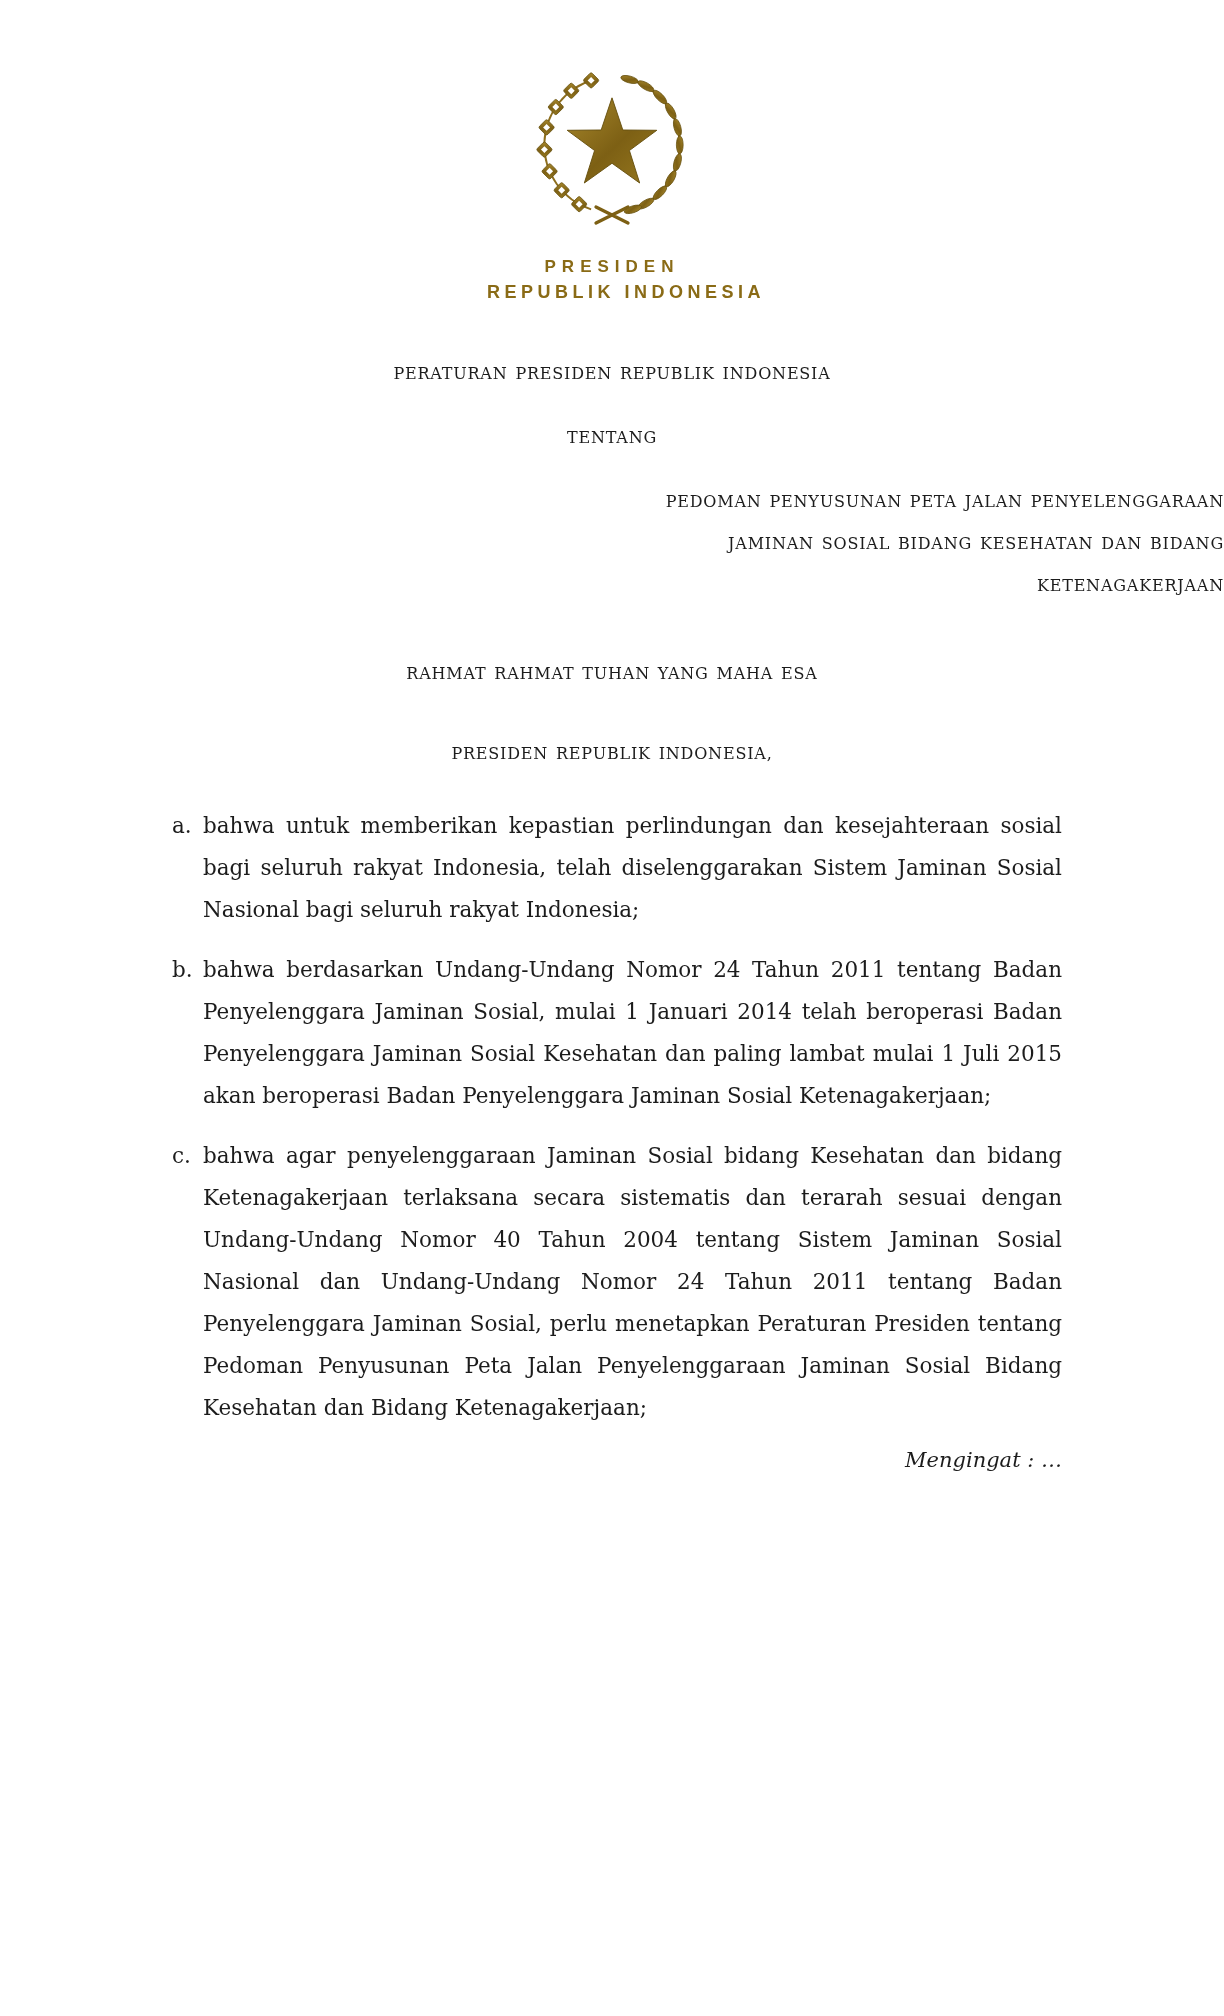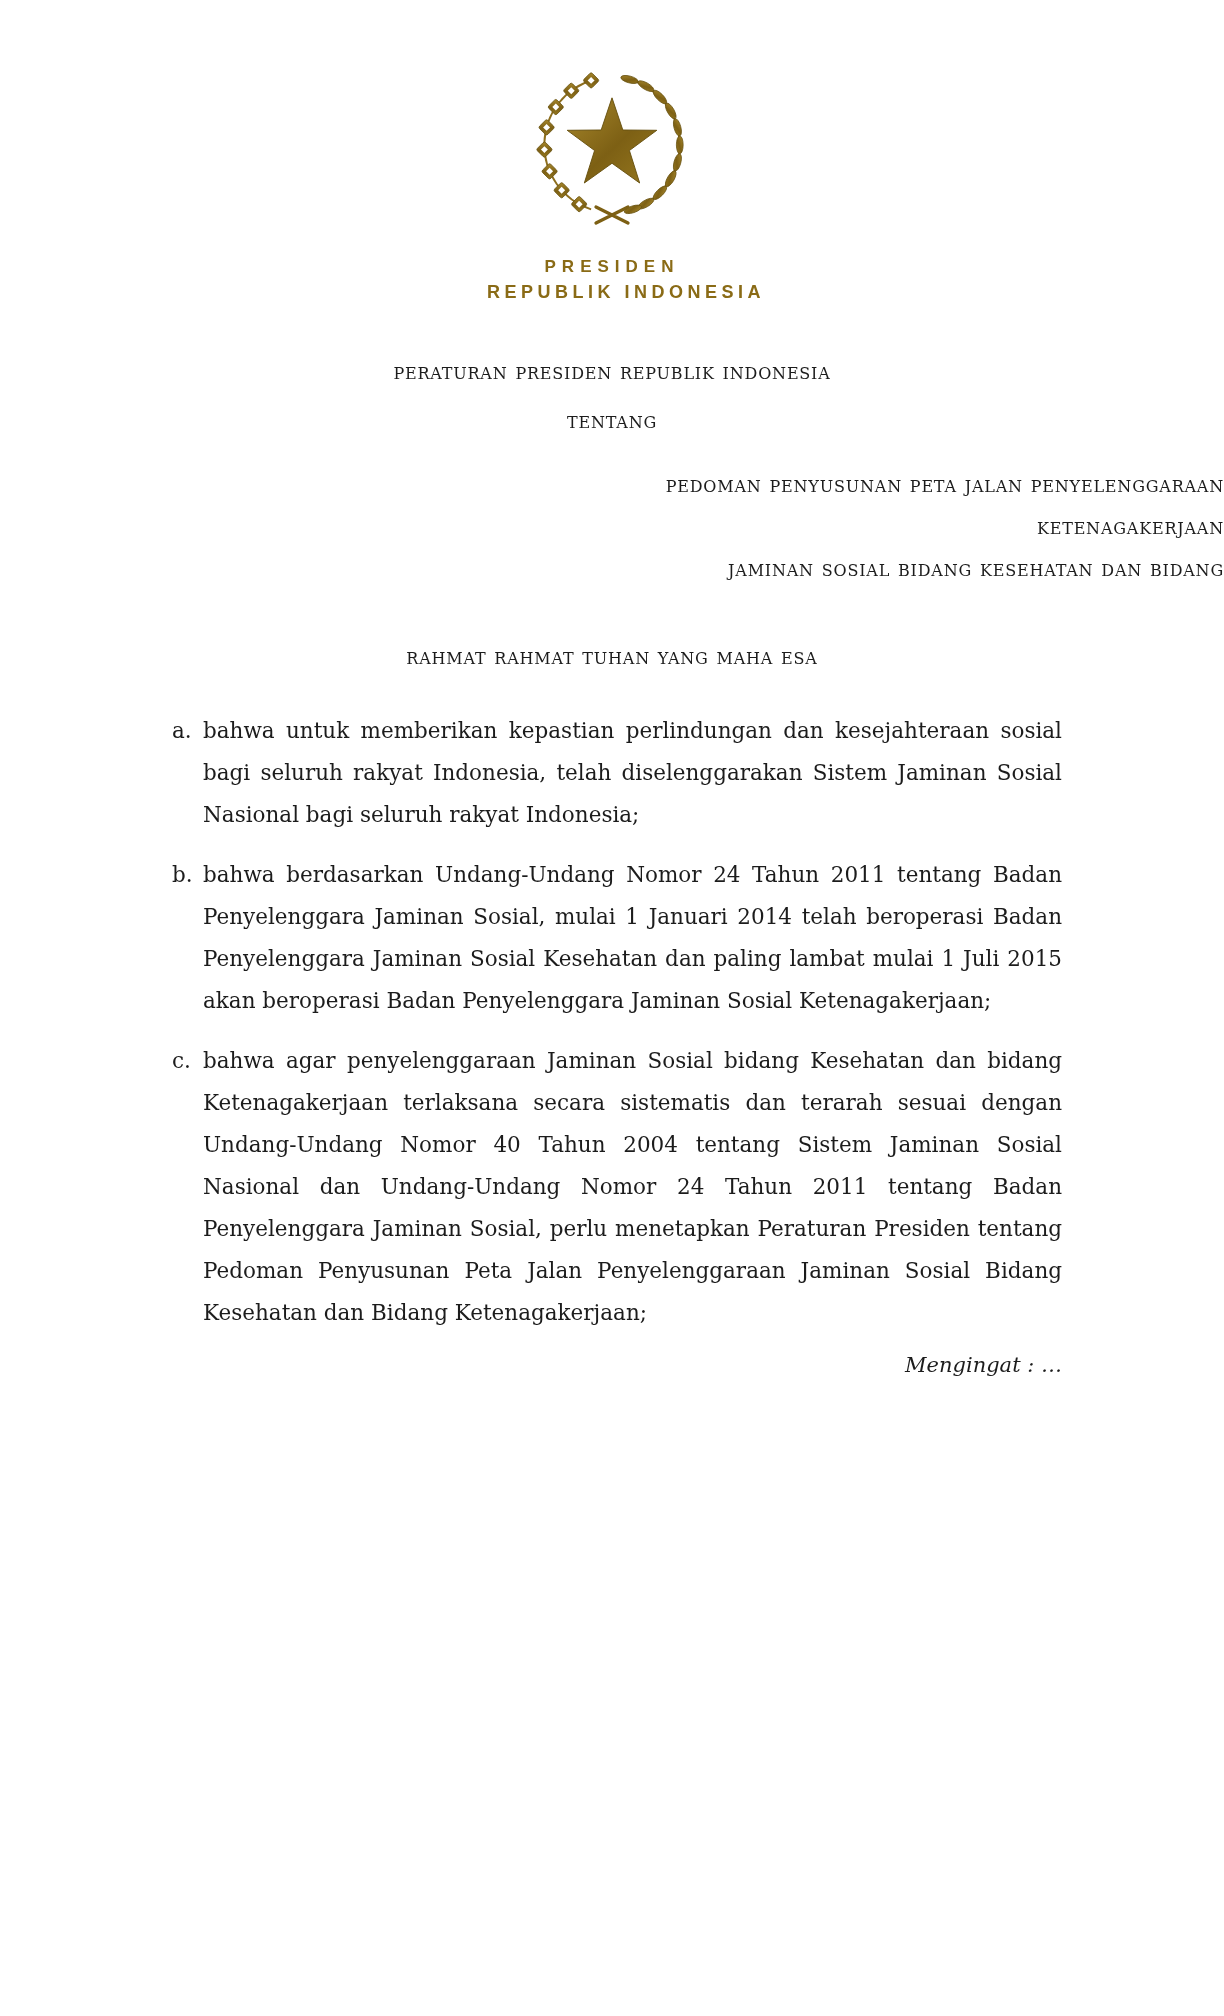--- a/index.html
+++ b/index.html
@@ -26,21 +26,21 @@
     margin-top:8px;
     font-family:"Liberation Sans", sans-serif;
     font-weight:700; font-size:18px; line-height:1;
     letter-spacing:4.5px; color:#8a6b16;margin-left:28px;
   }
   
   .title-block { text-align:center; font-size:16px; }
   .t-line { line-height:26px; letter-spacing:0.8px; word-spacing:2px; }
   .t1 { margin-top:60px; }
   .t2 { margin-top:26px; word-spacing:12px; }
-  .t3 { margin-top:23px; }
+  .t3 { margin-top:38px; }
   .subject-block { margin-top:30px; line-height:42px; letter-spacing:0.8px; word-spacing:2px;text-align:right; }
   .invocation { margin-top:54px; line-height:26px; letter-spacing:0.8px; word-spacing:2px; }
   .authority  { margin-top:54px; line-height:26px; letter-spacing:0.8px; word-spacing:2px; }
   
   .considerations {
     display:flex;
     margin:38px 162px 0 172px;
     font-size:21.5px;
   }
   .c-label { width:171px; flex:0 0 171px; line-height:42px; white-space:nowrap; }
@@ -131,24 +131,25 @@
     <div class="lh-line1">PRESIDEN</div>
     <div class="lh-line2">REPUBLIK INDONESIA</div>
   </header>
 
   <main>
     <div class="title-block">
       <div class="t-line t1">PERATURAN PRESIDEN REPUBLIK INDONESIA</div>
       <div class="t-line t3">TENTANG</div>
       <div class="subject-block">
         <div>PEDOMAN PENYUSUNAN PETA JALAN PENYELENGGARAAN</div>
+        <div>JAMINAN SOSIAL BIDANG KESEHATAN DAN BIDANG</div>
         <div>KETENAGAKERJAAN</div>
-        <div>JAMINAN SOSIAL BIDANG KESEHATAN DAN BIDANG</div>
       </div>
       <div class="invocation">RAHMAT RAHMAT TUHAN YANG MAHA ESA</div>
+      <div class="authority">PRESIDEN REPUBLIK INDONESIA,</div>
     </div>
 
     <section class="considerations">
       <div class="c-items">
         <div class="c-item">
           <div class="c-marker">a.</div>
           <div class="c-text">bahwa untuk memberikan kepastian perlindungan dan kesejahteraan sosial bagi seluruh rakyat Indonesia, telah diselenggarakan Sistem Jaminan Sosial Nasional bagi seluruh rakyat Indonesia;</div>
         </div>
         <div class="c-item">
           <div class="c-marker">b.</div>

